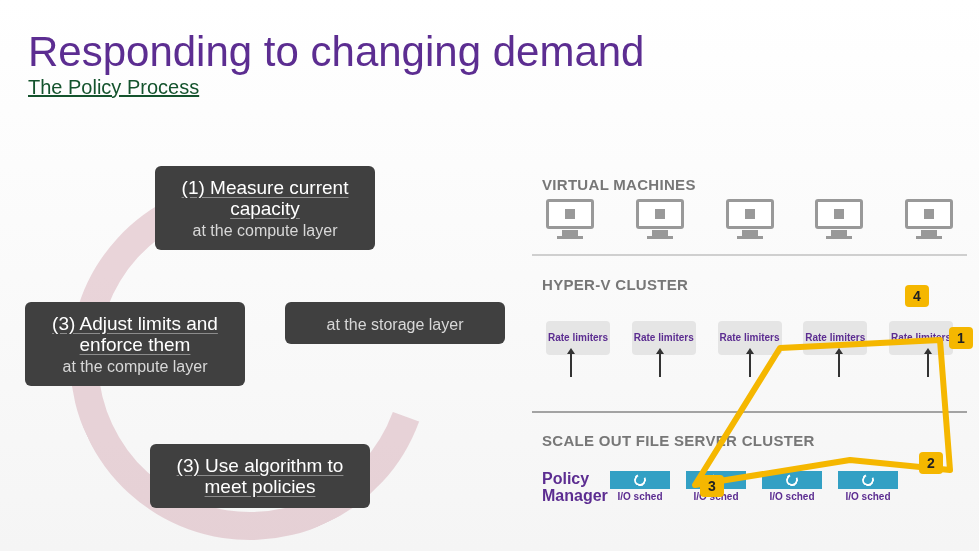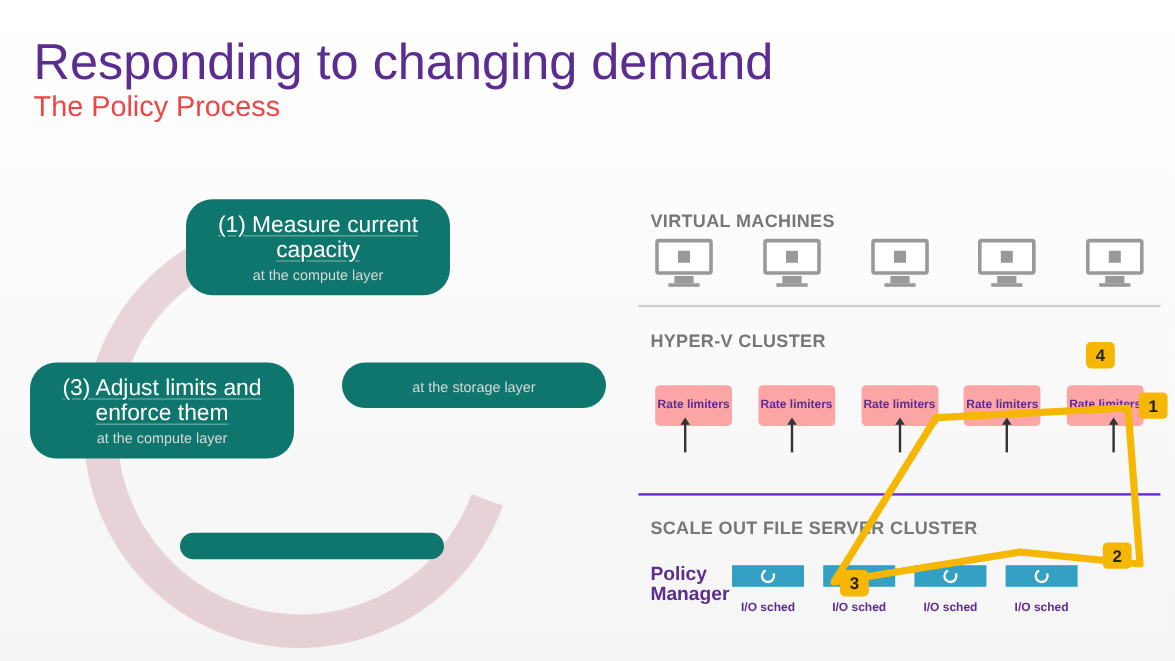--- a/index.html
+++ b/index.html
@@ -11,58 +11,59 @@
   position: relative;
   overflow: hidden;
 }
 .slide-title {
   font-size: 42px;
   font-weight: 300;
   color: #5c2d91;
   padding: 28px 4px 0 28px;
 }
 .slide-subtitle {
-  font-size: 24px;
+  font-size: 20px;
   font-weight: 400;
-  color: #ef4444;
+  color: #14532d;
   padding: 0 0 0 28px;
+  text-decoration: underline;
 }
 .arc {
   position: absolute;
   left: 70px;
   top: 180px;
   width: 360px;
   height: 360px;
   border: 28px solid rgba(200,140,155,0.35);
   border-radius: 50%;
   border-right-color: transparent;
   border-bottom-color: rgba(200,140,155,0.35);
   transform: rotate(-25deg);
   z-index: 0;
 }
 .step {
   position: absolute;
-  background: #0f766e;
+  background: #404040;
   color: #fff;
-  border-radius: 22px;
+  border-radius: 6px;
   width: 220px;
   padding: 12px 14px 10px 14px;
   text-align: center;
   z-index: 2;
 }
 .step .heading {
   font-size: 19px;
   line-height: 1.1;
   color: #fff;
   text-decoration-line: underline;
   text-decoration-color: rgba(255,255,255,0.4);
   text-underline-offset: 3px;
 }
 .step .sub {
-  font-size: 12px;
+  font-size: 16px;
   color: #d8d8d8;
   margin-top: 2px;
 }
 .step1 { left: 155px; top: 166px; }
 .step2 { left: 285px; top: 302px; }
 .step4 { left: 25px;  top: 302px; }
 .step3 { left: 150px; top: 444px; }
 
 .panel {
   position: absolute;
@@ -70,21 +71,21 @@
   left: 532px;
   padding: 8px 10px 6px 10px;
 }
 .panel-title {
   font-size: 15px;
   font-weight: 700;
   color: #777;
   letter-spacing: 0.3px;
 }
 .panel-vm { top: 168px; height: 88px; border-bottom: 2px solid #cfcfcf; }
-.panel-hv { top: 268px; height: 145px; border-bottom: 2px solid #6d28d9; }
+.panel-hv { top: 268px; height: 145px; border-bottom: 2px solid #a3a3a3; }
 .panel-fs { top: 424px; height: 110px; }
 
 .vm-row {
   display: flex;
   justify-content: space-between;
   margin-top: 6px;
   padding: 0 4px;
 }
 .vm-icon {
   width: 48px;
@@ -121,21 +122,21 @@
 .hv-row {
   display: flex;
   justify-content: space-between;
   margin-top: 28px;
   padding: 0 4px;
   position: relative;
 }
 .hv-node {
   width: 64px;
   height: 34px;
-  background: #fca5a5;
+  background: #e5e5e5;
   border-radius: 4px;
   position: relative;
   display: flex;
   align-items: center;
   justify-content: center;
 }
 .hv-node .rl {
   font-size: 10px;
   font-weight: 700;
   color: #5c2d91;
@@ -199,21 +200,21 @@
   border-radius: 50%;
   border-top-color: transparent;
   transform: rotate(20deg);
 }
 .io-label {
   font-size: 10px;
   font-weight: 700;
   color: #5c2d91;
   line-height: 1.05;
   text-align: center;
-  margin-top: 11px;
+  margin-top: 1px;
 }
 .badge {
   position: absolute;
   width: 24px;
   height: 22px;
   background: #f5b700;
   color: #222;
   font-weight: 700;
   font-size: 14px;
   border-radius: 4px;
@@ -245,20 +246,21 @@
 <div class="arc"></div>
 
 <div class="step step1">
   <div class="heading">(1) Measure current capacity</div>
   <div class="sub">at the compute layer</div>
 </div>
 <div class="step step2">
   <div class="sub">at the storage layer</div>
 </div>
 <div class="step step3">
+  <div class="heading">(3) Use algorithm to meet policies</div>
 </div>
 <div class="step step4">
   <div class="heading">(3) Adjust limits and enforce them</div>
   <div class="sub">at the compute layer</div>
 </div>
 
 <div class="panel panel-vm">
   <div class="panel-title">VIRTUAL MACHINES</div>
   <div class="vm-row">
     <div class="vm-icon">

